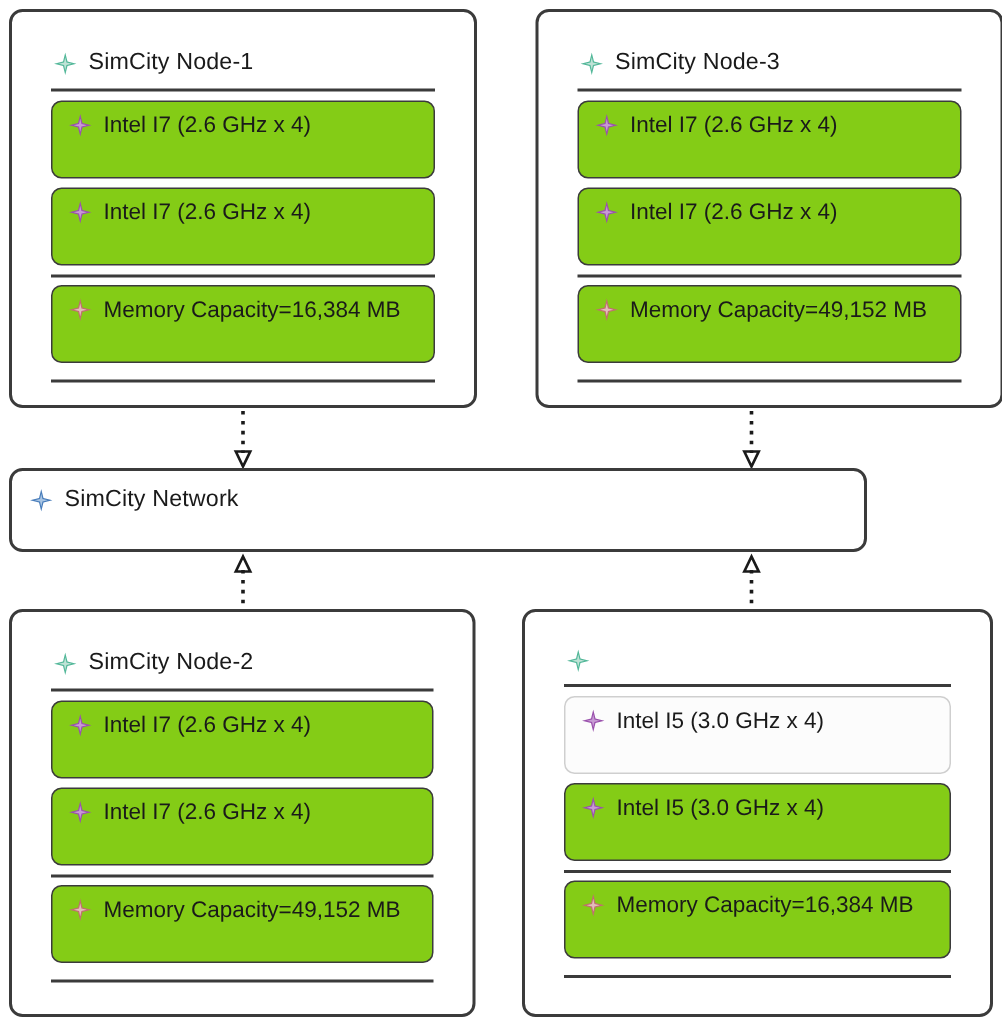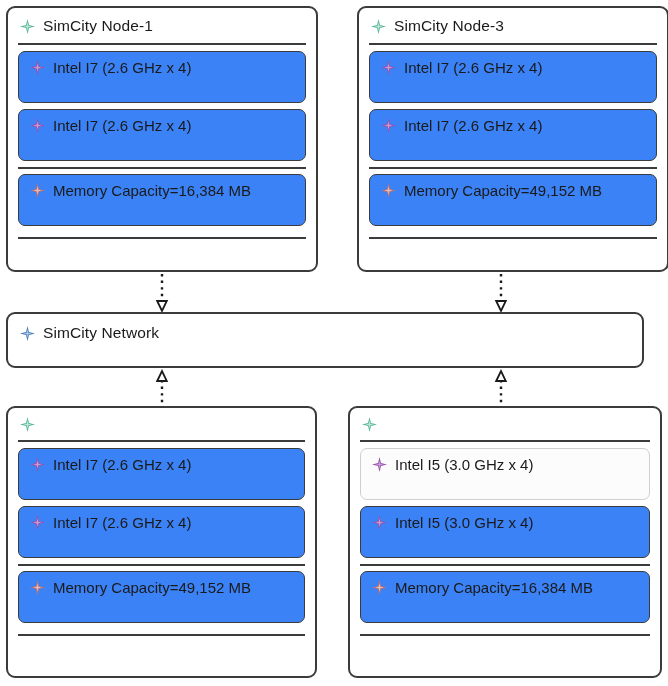--- a/index.html
+++ b/index.html
@@ -22,21 +22,21 @@
     inset: 0;
   }
 
   
   .node {
     position: absolute;
     box-sizing: border-box;
     background: #ffffff;
     border: 2px solid #3b3b3b;
     border-radius: 9px;
-    padding: 0;
+    padding: 16px;
   }
 
   .node-title {
     display: flex;
     align-items: center;
     gap: 8px;
     padding: 9px 12px 8px 12px;
     font-size: 15.5px;
     letter-spacing: 0.1px;
     white-space: nowrap;
@@ -49,21 +49,21 @@
     margin: 0 10px;
   }
 
   .slot-group {
     padding: 6px 10px 0 10px;
   }
 
   
   .slot {
     box-sizing: border-box;
-    background: #3b82f6;
+    background: #84cc16;
     border: 1.6px solid #3b3b3b;
     border-radius: 7px;
     margin-bottom: 6px;
     height: 52px;
     display: flex;
     align-items: flex-start;
   }
   .slot.dim {
     border-color: #cfcfcf;
     background: #fcfcfc;
@@ -232,21 +232,21 @@
     </svg>
   </div>
 
   <div class="connector" style="left:495px; top:274px; height:38px;">
     <svg width="12" height="38" viewBox="0 0 12 38">
       <line x1="6" y1="0" x2="6" y2="28" stroke="#1a1a1a" stroke-width="2.4" stroke-dasharray="2.4 4.2" stroke-linecap="butt"></line>
       <path d="M1.2 27 L6 37 L10.8 27 Z" fill="none" stroke="#1a1a1a" stroke-width="1.8" stroke-linejoin="miter"></path>
     </svg>
   </div>
 
-  <div class="network" style="left:6px; top:312px; width:638px; height:56px;">
+  <div class="network" style="left:6px; top:312px; width:572px; height:56px;">
     <div class="node-title">
       <span class="spark">
         <svg viewBox="0 0 16 16" width="15" height="15">
           <path d="M8 0 L9.6 6.4 L16 8 L9.6 9.6 L8 16 L6.4 9.6 L0 8 L6.4 6.4 Z" fill="#4a7ebb"></path>
           <path d="M8 3.4 L8.85 7.15 L12.6 8 L8.85 8.85 L8 12.6 L7.15 8.85 L3.4 8 L7.15 7.15 Z" fill="#aac6e4"></path>
         </svg>
       </span>
       <span>SimCity Network</span>
     </div>
   </div>
@@ -266,20 +266,21 @@
   </div>
 
   <div class="node" style="left:6px; top:406px; width:311px; height:272px;">
     <div class="node-title">
       <span class="spark">
         <svg viewBox="0 0 16 16" width="15" height="15">
           <path d="M8 0 L9.6 6.4 L16 8 L9.6 9.6 L8 16 L6.4 9.6 L0 8 L6.4 6.4 Z" fill="#54b89a"></path>
           <path d="M8 3.4 L8.85 7.15 L12.6 8 L8.85 8.85 L8 12.6 L7.15 8.85 L3.4 8 L7.15 7.15 Z" fill="#bfe3d6"></path>
         </svg>
       </span>
+      <span>SimCity Node-2</span>
     </div>
     <div class="rule"></div>
     <div class="slot-group">
       <div class="slot">
         <span class="slot-label">
           <span class="spark">
             <svg viewBox="0 0 16 16" width="15" height="15">
               <path d="M8 0 L9.6 6.4 L16 8 L9.6 9.6 L8 16 L6.4 9.6 L0 8 L6.4 6.4 Z" fill="#9b52ad"></path>
               <path d="M8 3.4 L8.85 7.15 L12.6 8 L8.85 8.85 L8 12.6 L7.15 8.85 L3.4 8 L7.15 7.15 Z" fill="#c79bd4"></path>
             </svg>

